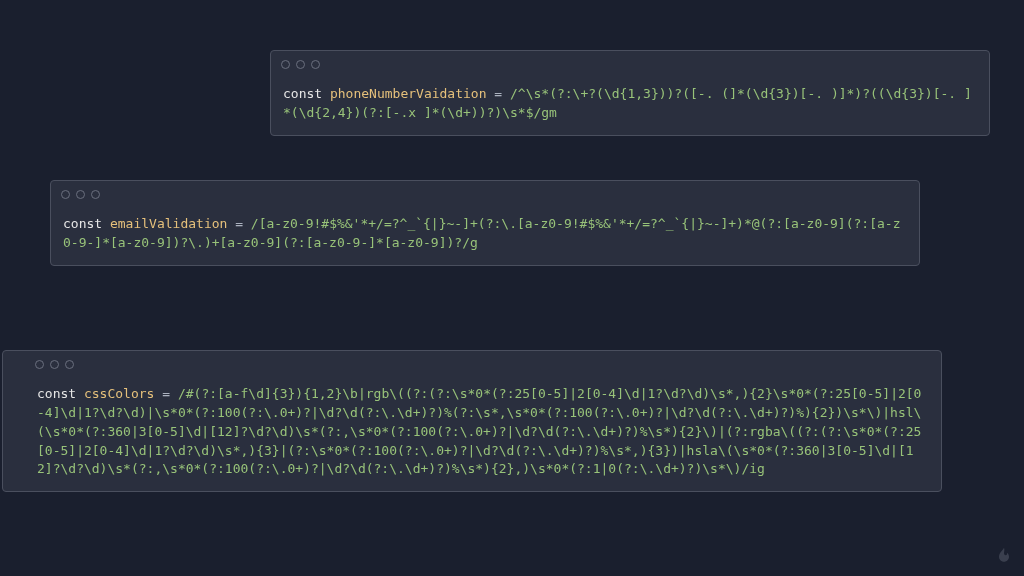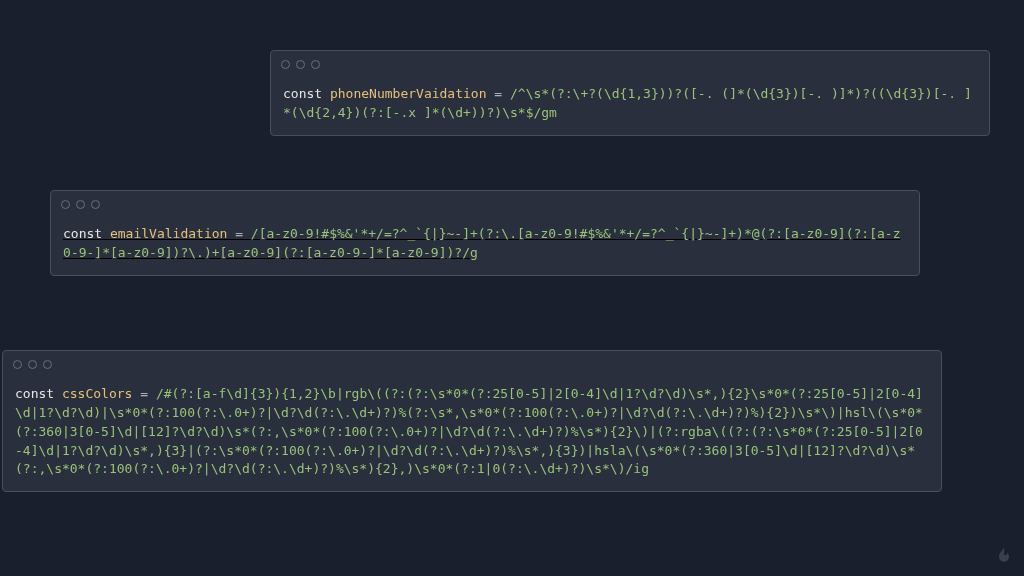--- a/index.html
+++ b/index.html
@@ -43,22 +43,22 @@
   .rgx { color: #98c379; }
   .flame {
     position: absolute;
     right: 10px;
     bottom: 8px;
     width: 20px;
     height: 24px;
     opacity: 0.4;
   }
   .window1 { left: 270px; top: 50px; width: 720px; }
-  .window2 { left: 50px; top: 190px; width: 870px; text-decoration: underline; }
-  .window3 { left: 2px; top: 350px; width: 940px; }
+  .window2 { left: 50px; top: 180px; width: 870px; }
+  .window3 { left: 2px; top: 350px; width: 940px; padding-left: 22px; }
 </style>
 </head>
 <body>
 
 <div class="code-window window1">
   <div class="titlebar">
     <span class="dot"></span>
     <span class="dot"></span>
     <span class="dot"></span>
   </div>

